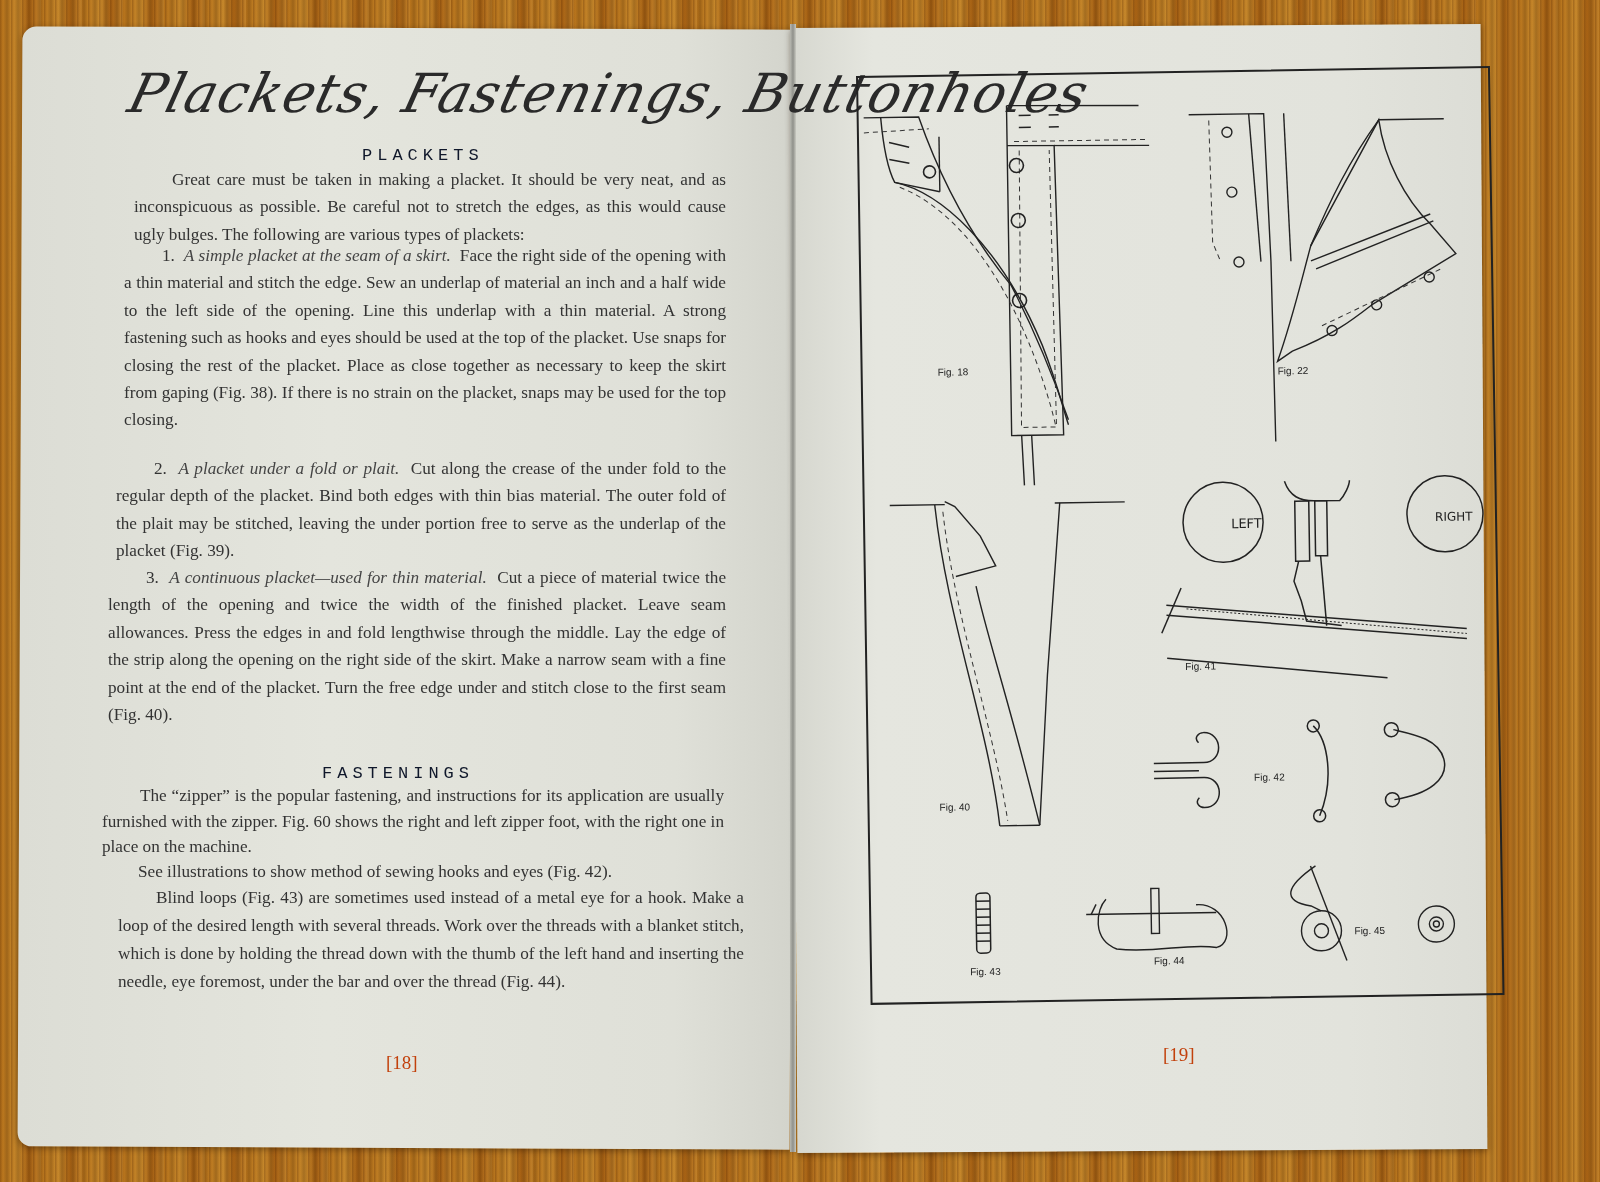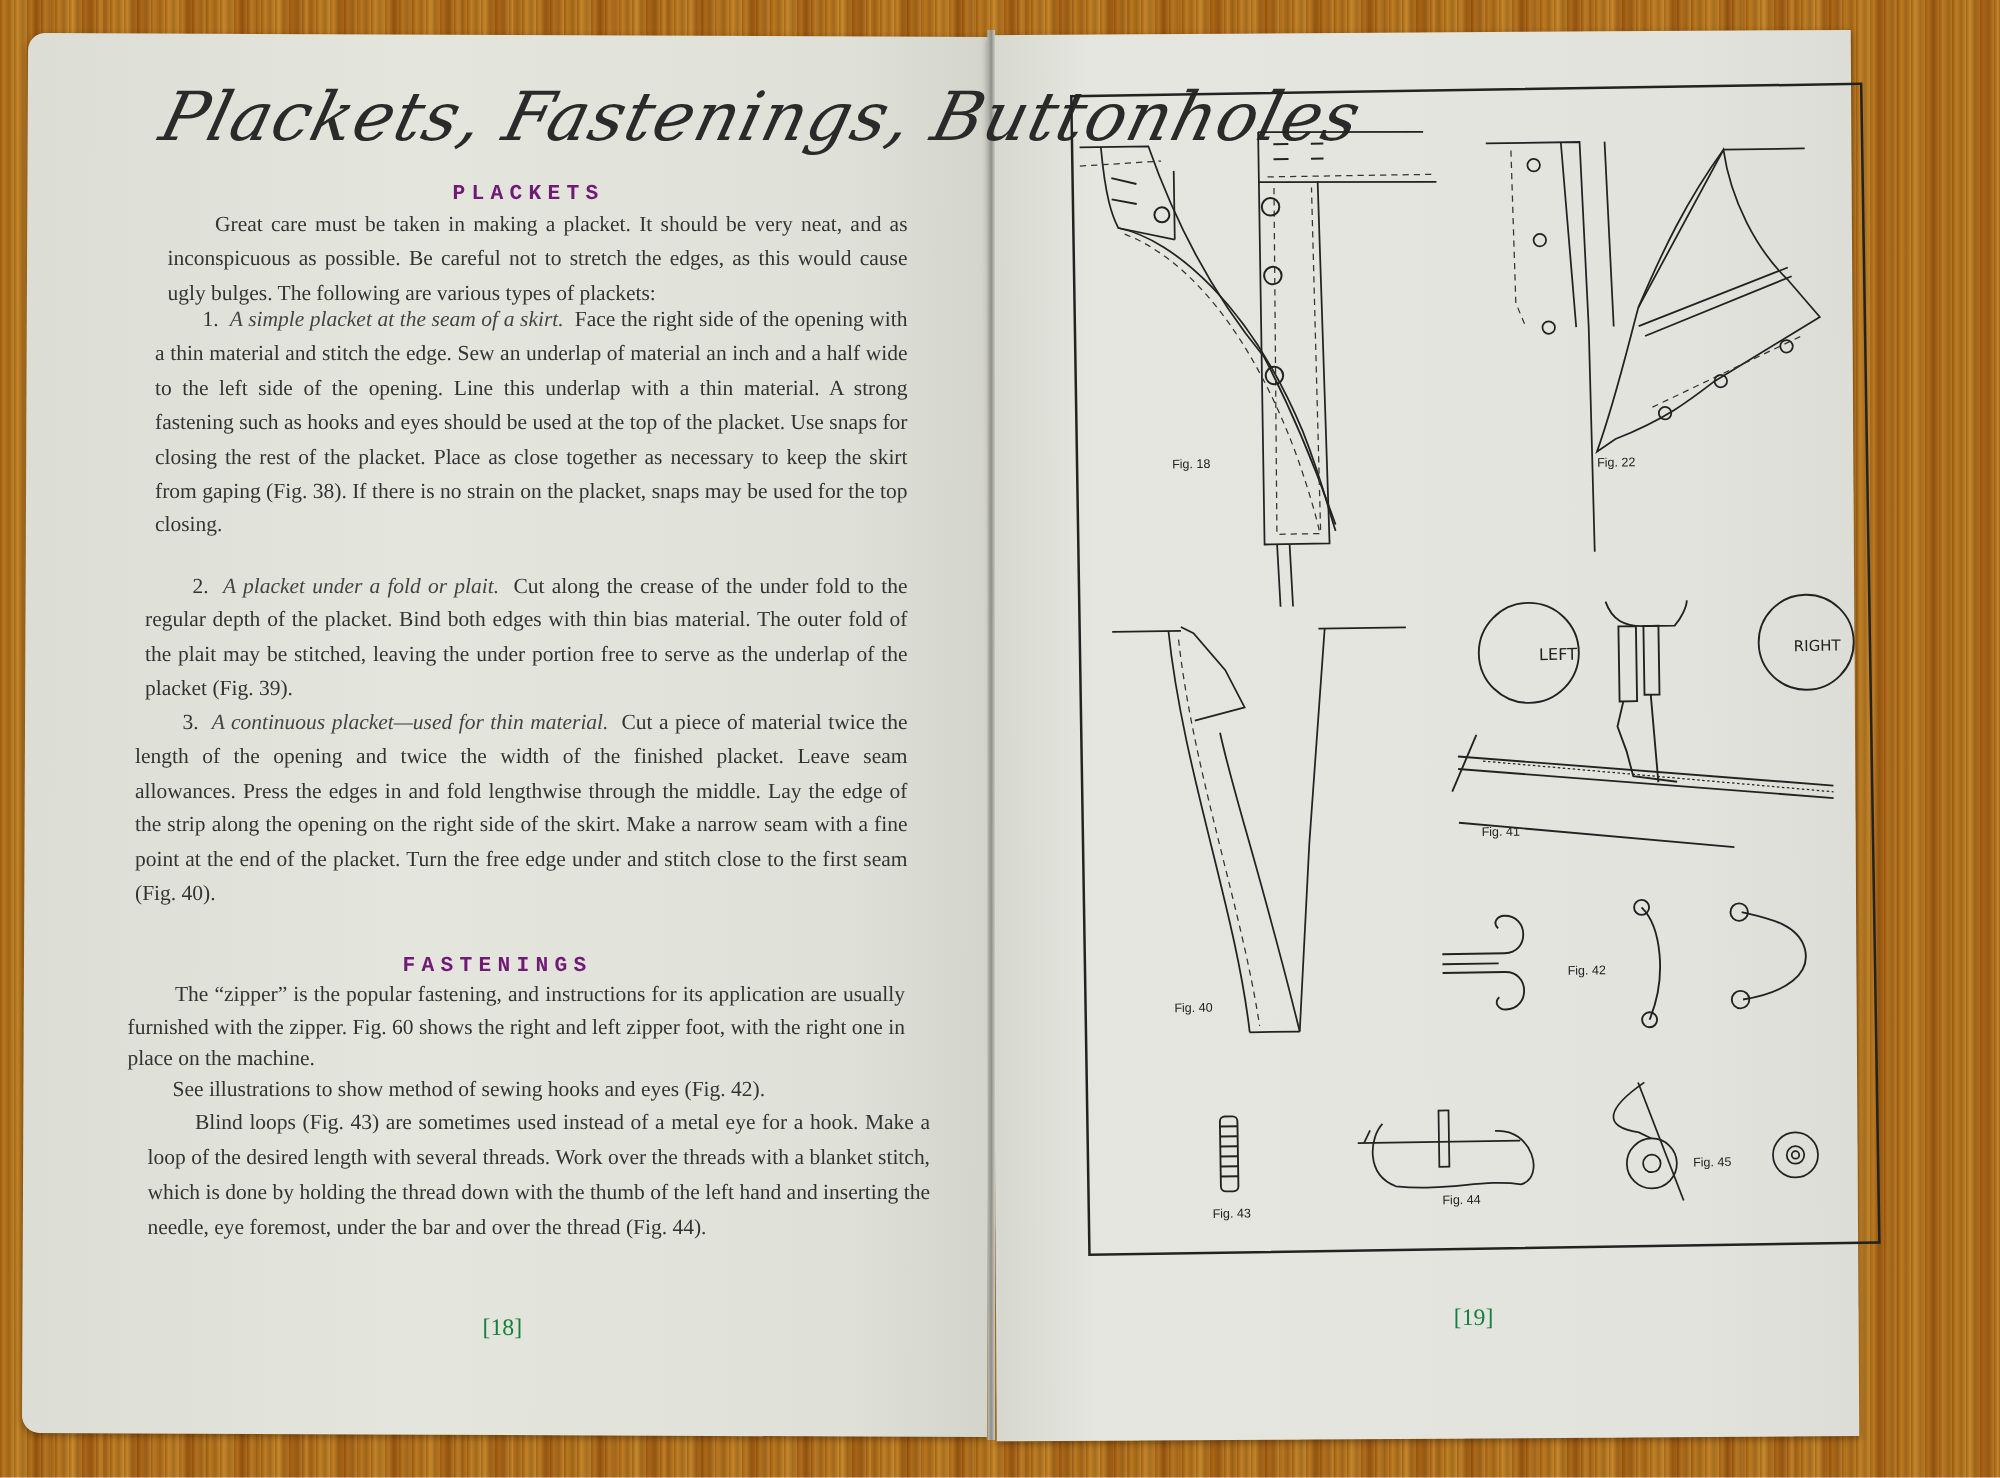--- a/index.html
+++ b/index.html
@@ -32,32 +32,32 @@
 
   
   .title {
     position: absolute; left: 130px; top: 62px; width: 620px;
     font-family: "DejaVu Serif", serif; font-style: italic;
     font-size: 54px; letter-spacing: 1px; color: #2a2a2a;
     transform: skewX(-14deg); white-space: nowrap;
   }
   .section-head {
     position: absolute; font-family: "Liberation Mono", monospace;
-    font-weight: bold; font-size: 17px; letter-spacing: 5px; color: #701a75;
+    font-weight: normal; font-size: 17px; letter-spacing: 5px; color: #0f172a;
   }
   .body-text {
     position: absolute; font-family: "Liberation Serif", serif;
     font-size: 17.2px; line-height: 27.4px; color: #333;
     text-align: justify;
   }
   .body-text p { margin: 0; text-indent: 38px; }
   .body-text em { font-style: italic; color: #444; margin-top: 36px; }
   .page-num {
     position: absolute; font-family: "Liberation Serif", serif;
-    font-size: 19px; color: #15803d;
+    font-size: 19px; color: #c2410c;
   }
 
   
   .frame {
     position: absolute; left: 856px; top: 76px; width: 630px; height: 925px;
     border: 2px solid #222; transform: rotate(-0.9deg); transform-origin: top left;
   }
   .fig-label {
     position: absolute; font-family: Liberation Sans, sans-serif;
     font-size: 10px; color: #222;

